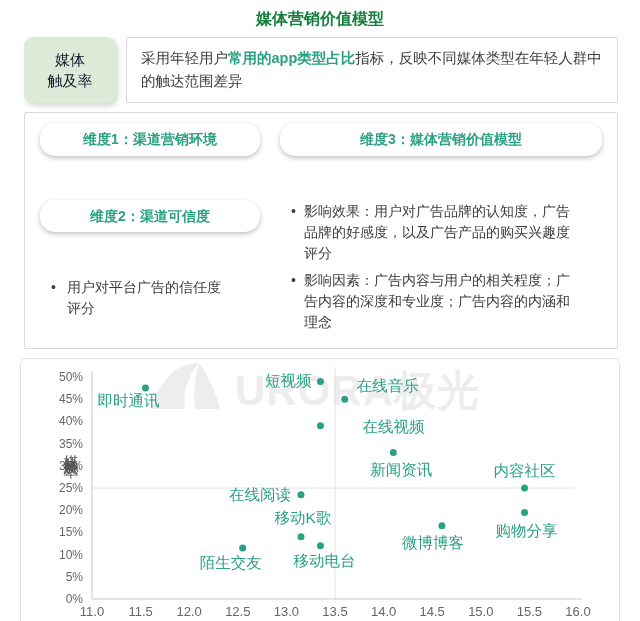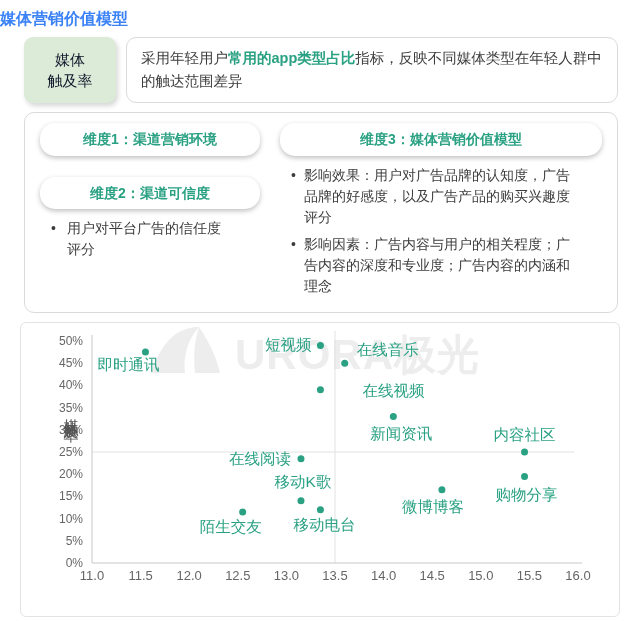--- a/index.html
+++ b/index.html
@@ -1,34 +1,34 @@
 <!DOCTYPE html>
 <html style="--teal: #2AA183; --pale: #DCEAD8; --wm: #EDEDED;"><head>
 <meta charset="utf-8">
 <style>
   :root{ --teal:#2AA183; --pale:#DCEAD8; --wm:#EDEDED; }
   html,body{margin:0;padding:0;background:#fff;}
   body{width:640px;height:621px;font-family:"Liberation Sans","DejaVu Sans",sans-serif;}
   .page{position:relative;width:640px;height:621px;overflow:hidden;}
-  .title{margin:9px 0 7px;text-align:left;font-size:16px;font-weight:bold;color:#3b82f6;}
+  .title{margin:9px 0 7px;text-align:center;font-size:16px;font-weight:bold;color:#15803d;}
   .row{display:flex;align-items:stretch;gap:10px;margin:0 22px 9px 24px;}
   .side-box{width:92px;flex-shrink:0;background:var(--pale);border-radius:9px;
     box-shadow:2px 3px 5px rgba(0,0,0,.16);display:flex;flex-direction:column;
     align-items:center;justify-content:center;font-size:15px;color:#0f172a;line-height:1.4;}
-  .panel{flex:1;border:1px solid #dadada;border-radius:10px;background:#fff;
+  .panel{flex:1;border:1px solid #dadada;border-radius:2px;background:#fff;
     padding:9px 14px;font-size:14.5px;color:#3d3d3d;line-height:1.6;}
   .panel p{margin:0;}
   .hl{color:var(--teal);font-weight:bold;}
   .panel.cols{display:flex;gap:14px;padding:10px 12px 6px;}
-  .col{display:flex;flex-direction:column;}
+  .col{display:flex;flex-direction:column;gap:36px;}
   .col-l{width:226px;flex-shrink:0;}
   .col-r{flex:1;}
   .pill{background:#fff;border-radius:15px;box-shadow:0 2px 5px rgba(0,0,0,.25);
     color:var(--teal);font-weight:bold;font-size:14px;text-align:center;padding:5px 6px;margin:0 3px;}
-  .pill.second{margin-top:21px;}
+  .pill.second{margin-top:8px;}
   ul{list-style:none;margin:6px 0;padding:0;}
   li{position:relative;padding:3px 34px 3px 30px;font-size:14px;color:#3d3d3d;line-height:1.5;}
   li::before{content:"•";position:absolute;left:14px;top:3px;color:#3d3d3d;}
   .col-r li{padding:3px 24px 3px 27px;}
   .chart-card{position:relative;margin:0 auto;width:598px;height:293px;
     border:1px solid #e3e3e3;border-radius:6px;background:#fff;}
   #scatter{position:absolute;left:0;top:0;}
   .axis{stroke:#c8c8c8;stroke-width:1;}
   .grid{stroke:#e2e2e2;stroke-width:1;}
   .ytick{font-size:12px;fill:#666;}

